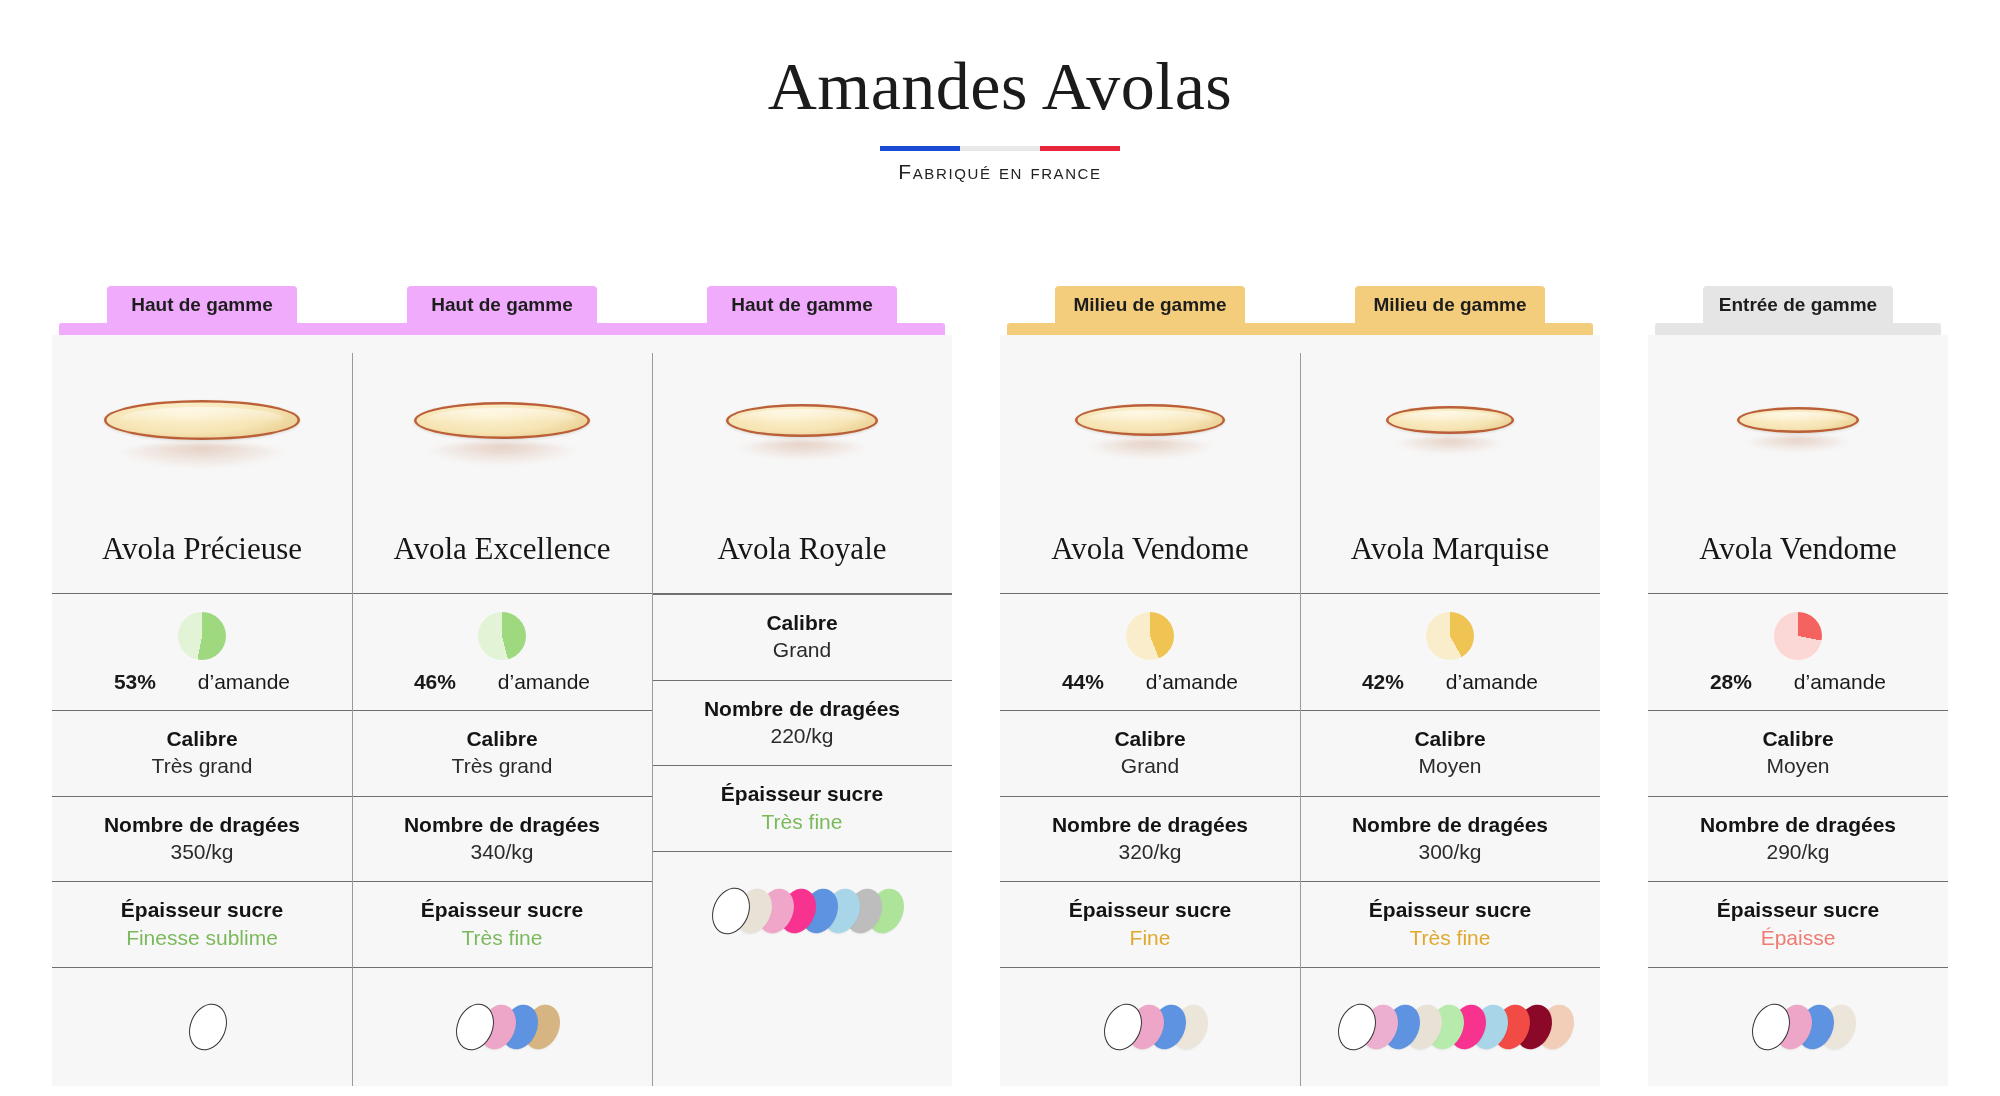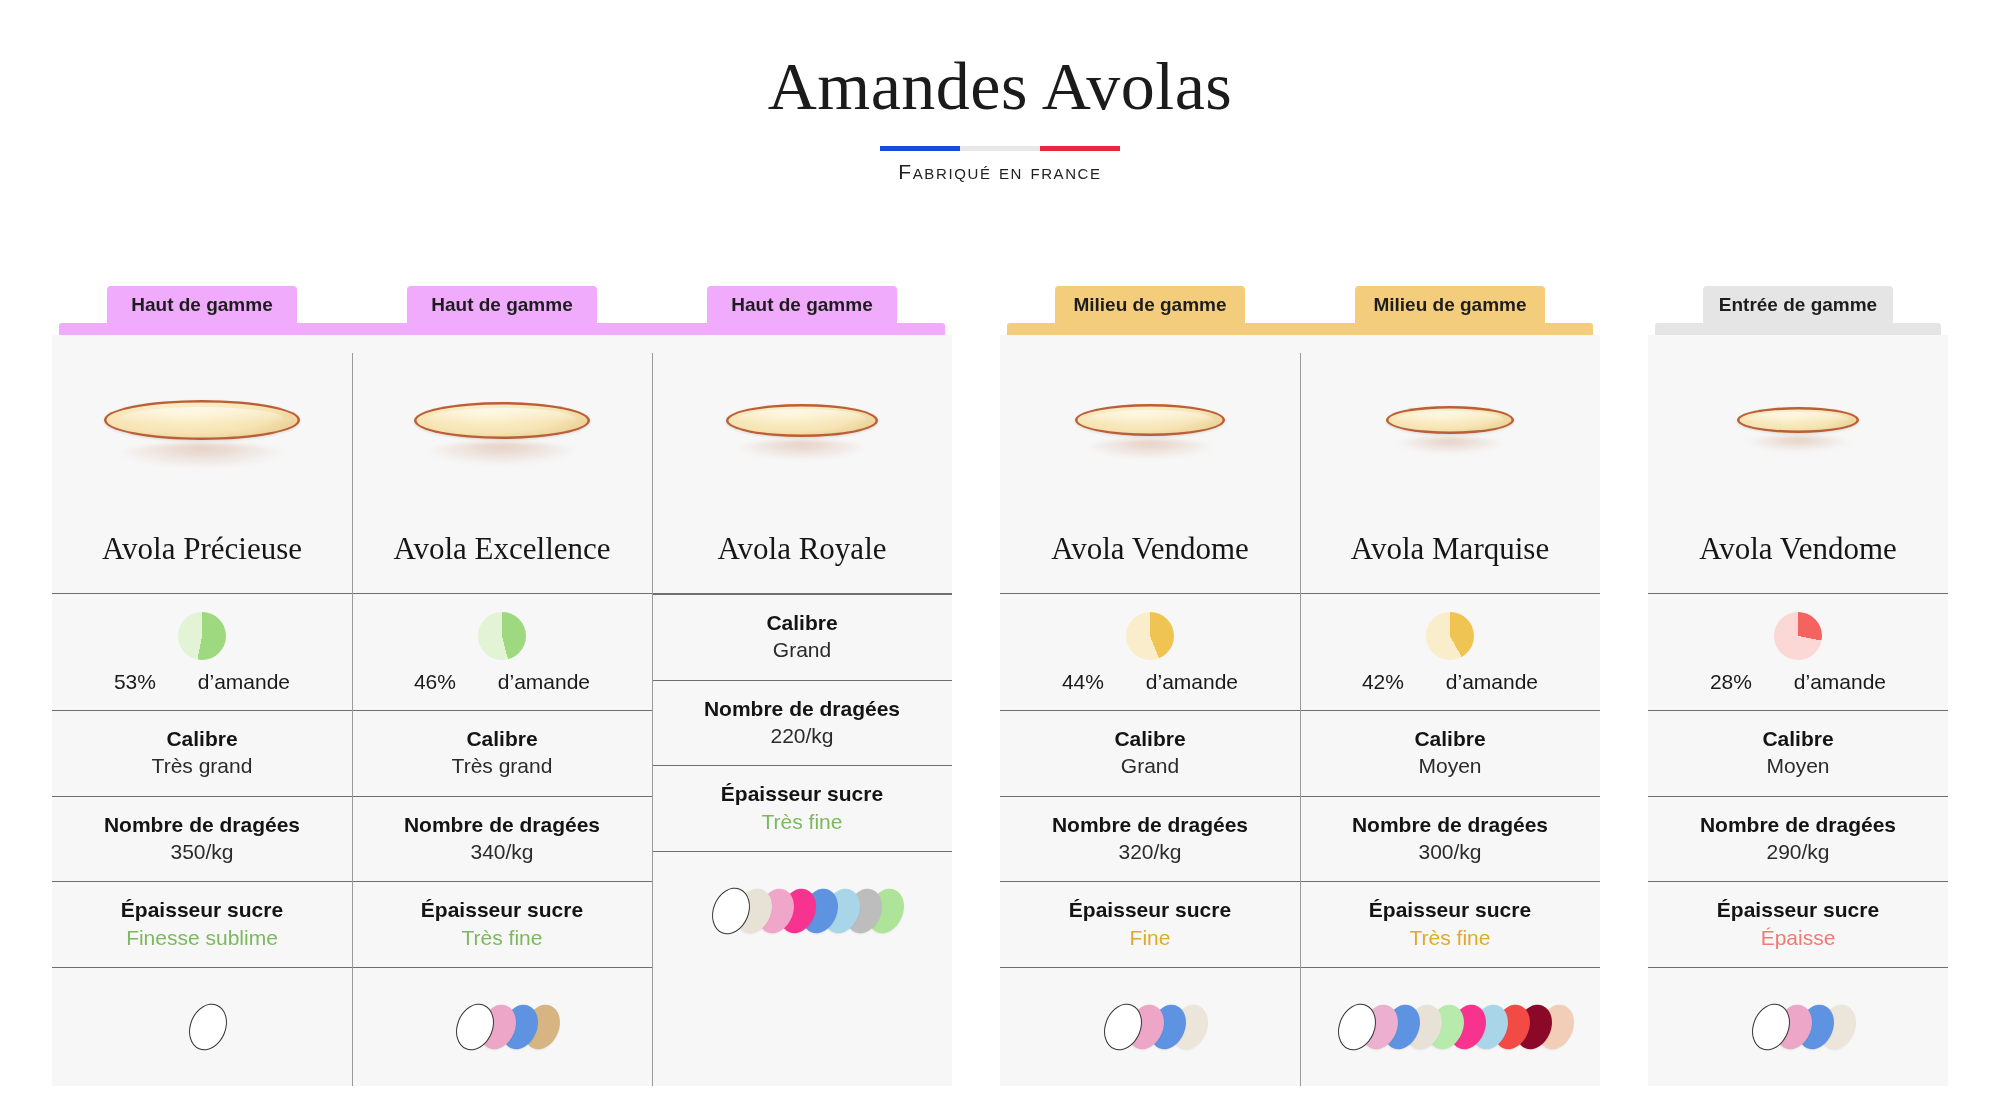--- a/index.html
+++ b/index.html
@@ -84,21 +84,21 @@
     font-size:31px;color:#161616;text-align:center;
     padding-bottom:26px;
   }
 
   .rule{height:1px;background:#6f6f6f;}
 
   
   .pie-row{padding:18px 0 16px;text-align:center;}
   .pie{width:48px;height:48px;border-radius:50%;margin:0 auto 10px;}
   .pct{font-size:21px;color:#1a1a1a;}
-  .pct b{font-weight:400;}
+  .pct b{font-weight:700;}
   .pct span{font-weight:400;margin-left:36px;}
 
   
   .spec{padding:14px 0 15px;text-align:center;}
   .spec .lbl{font-size:21px;font-weight:700;color:#141414;line-height:1.3;}
   .spec .val{font-size:21px;font-weight:400;color:#2b2b2b;line-height:1.35;}
 
   
   .dragee-box{height:118px;display:flex;align-items:center;justify-content:center;}
   .dragees{display:flex;align-items:center;}

